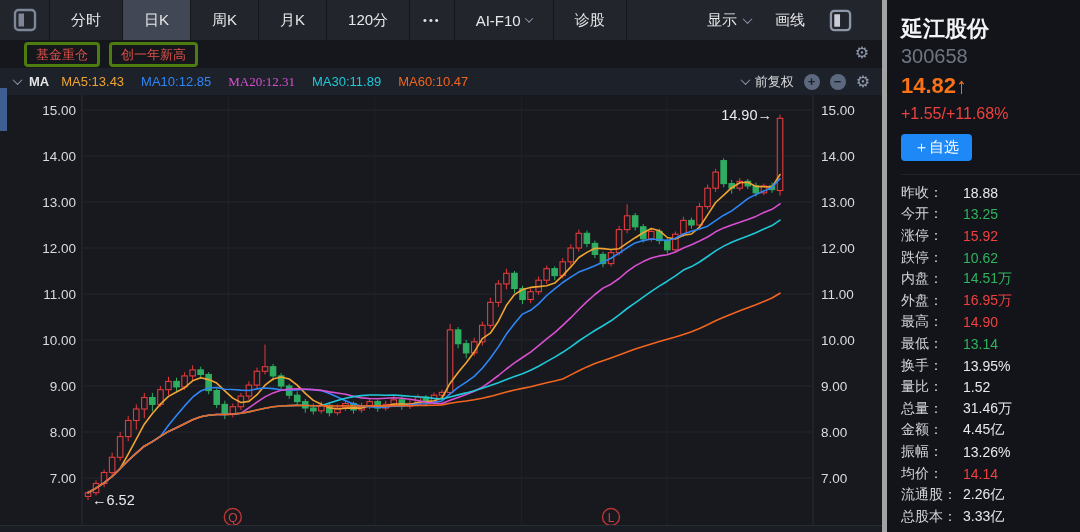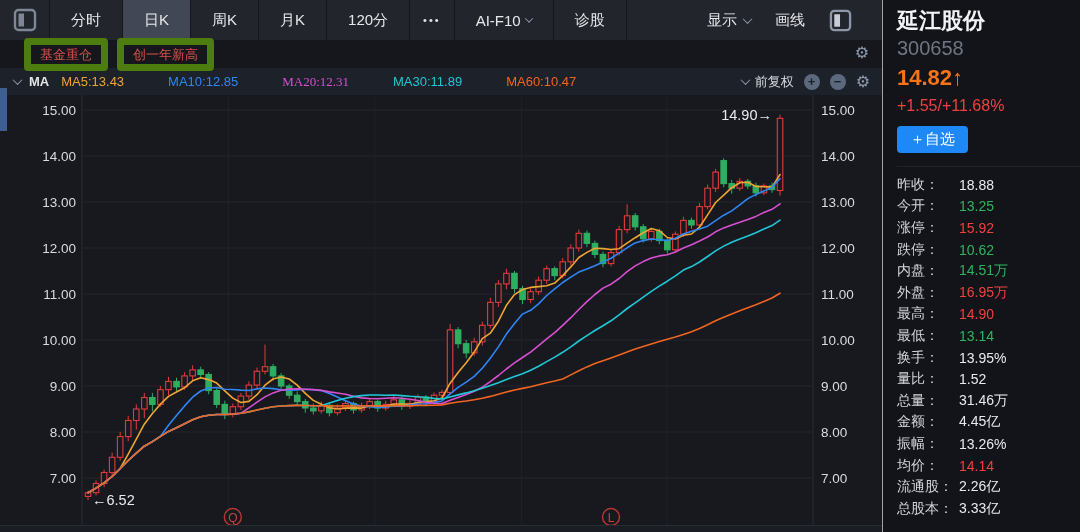--- a/index.html
+++ b/index.html
@@ -22,21 +22,21 @@
   .spacer { flex:1; }
   .tool-right { display:flex; align-items:center; gap:4px; padding-right:20px; }
   .tool-link { color:#e6e7e9; font-size:15px; padding:0 10px; display:flex; align-items:center; cursor:pointer; }
   .chev { width:7px; height:7px; border-right:1.6px solid #8b95a8; border-bottom:1.6px solid #8b95a8;
     display:inline-block; transform:rotate(45deg) translate(-1px,-1px); margin-left:7px; }
   .chev.sm { width:6px; height:6px; margin-left:5px; }
 
   
   .badge-row { height:28px; background:#15171c; display:flex; align-items:center;
     padding-left:24px; gap:9px; position:relative; }
-  .badge { border:7px solid #4d7c0f; color:#d9504c; border-radius:4px; font-size:13px;
+  .badge { border:3px solid #4d7c0f; color:#d9504c; border-radius:4px; font-size:13px;
     padding:2px 9px; line-height:15px; cursor:pointer; }
   .gear { color:#8e99ad; font-size:16px; line-height:16px; cursor:pointer; }
   .badge-row .gear { position:absolute; right:13px; top:5px; }
 
   
   .ma-bar { height:27px; background:#1d2129; display:flex; align-items:center;
     font-size:13px; padding:0 12px 0 14px; }
   .ma-label { color:#e3e4e6; margin:0 12px 0 8px; font-weight:bold; }
   .ma-item { margin-right:17px; cursor:pointer; }
   .ma-right { margin-left:auto; display:flex; align-items:center; gap:10px; }
@@ -47,21 +47,21 @@
 
   
   .chart-area { position:relative; height:437px; background:#17191f; }
   .chart-area svg { position:absolute; left:0; top:0; }
   .chart-area text.ax { font-size:13.5px; fill:#d9dbde; font-family:"Liberation Sans","DejaVu Sans",sans-serif; }
   .chart-area text.ann { font-size:14.5px; fill:#e8eaec; font-family:"Liberation Sans","DejaVu Sans",sans-serif; }
   .blue-strip { position:absolute; left:0; top:88px; width:7px; height:43px; background:#3f5e92; z-index:6; }
 
   
   .right-panel { position:absolute; right:0; top:0; width:198px; height:532px;
-    background:#121419; border-left:1px solid #a3a3a3; padding:8px 0 0 14px; }
+    background:#121419; border-left:5px solid #a3a3a3; padding:16px 0 0 14px; }
   .stock-name { font-size:22px; font-weight:bold; color:#f2f3f5; line-height:26px; }
   .stock-code { font-size:20px; color:#6f7682; line-height:24px; margin-top:2px; }
   .stock-price { font-size:22px; font-weight:bold; color:#f97316; line-height:26px; margin-top:5px; }
   .stock-change { font-size:16px; color:#f0403f; line-height:21px; margin-top:4px; }
   .watch-btn { margin-top:10px; background:#1e88f7; color:#ffffff; font-size:15px;
     border:none; border-radius:4px; padding:4px 13px; cursor:pointer;
     font-family:"Liberation Sans","DejaVu Sans",sans-serif; }
   .stats { margin-top:13px; border-top:1px solid #1f2228; padding-top:7px; }
   .stat-row { display:flex; font-size:14px; height:21.6px; align-items:center; }
   .stat-label { color:#d3d5d9; min-width:62px; }
@@ -130,21 +130,21 @@
     <span id="badges-container" style="display:flex;gap:9px;">
         <span class="badge">基金重仓</span>
         <span class="badge">创一年新高</span>
       </span>
     <span class="gear">⚙</span>
   </div>
 
   <div class="ma-bar">
     <span class="chev" style="margin:0;"></span>
     <span class="ma-label">MA</span>
-    <span id="ma-items" style="display:flex;gap:27px;">
+    <span id="ma-items" style="display:flex;">
         <span class="ma-item" style="color: rgb(240, 164, 50);">MA5:13.43</span>
         <span class="ma-item" style="color: rgb(47, 134, 246);">MA10:12.85</span>
         <span class="ma-item" style="color: rgb(217, 79, 209); font-family: Liberation Serif, serif;">MA20:12.31</span>
         <span class="ma-item" style="color: rgb(31, 200, 216);">MA30:11.89</span>
         <span class="ma-item" style="color: rgb(242, 100, 31);">MA60:10.47</span>
       </span>
     <span class="ma-right">
       <span class="adjust">
         <span class="chev"></span>
         <span>前复权</span>

